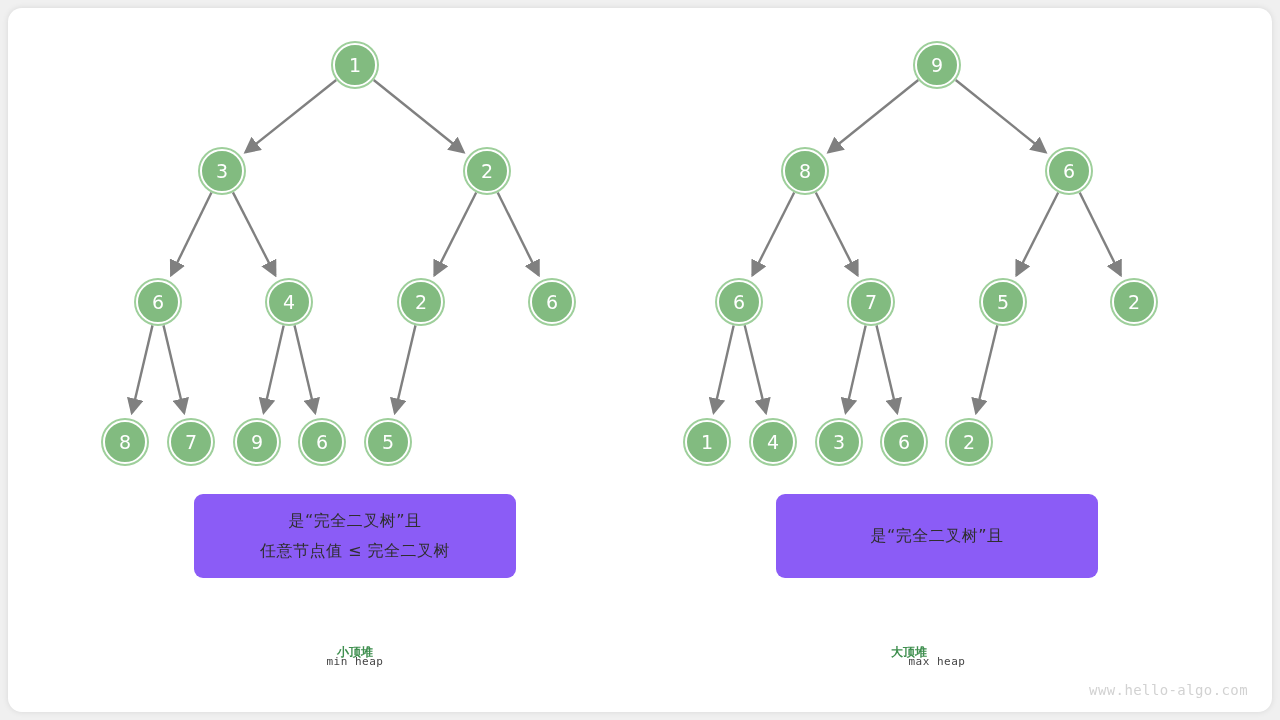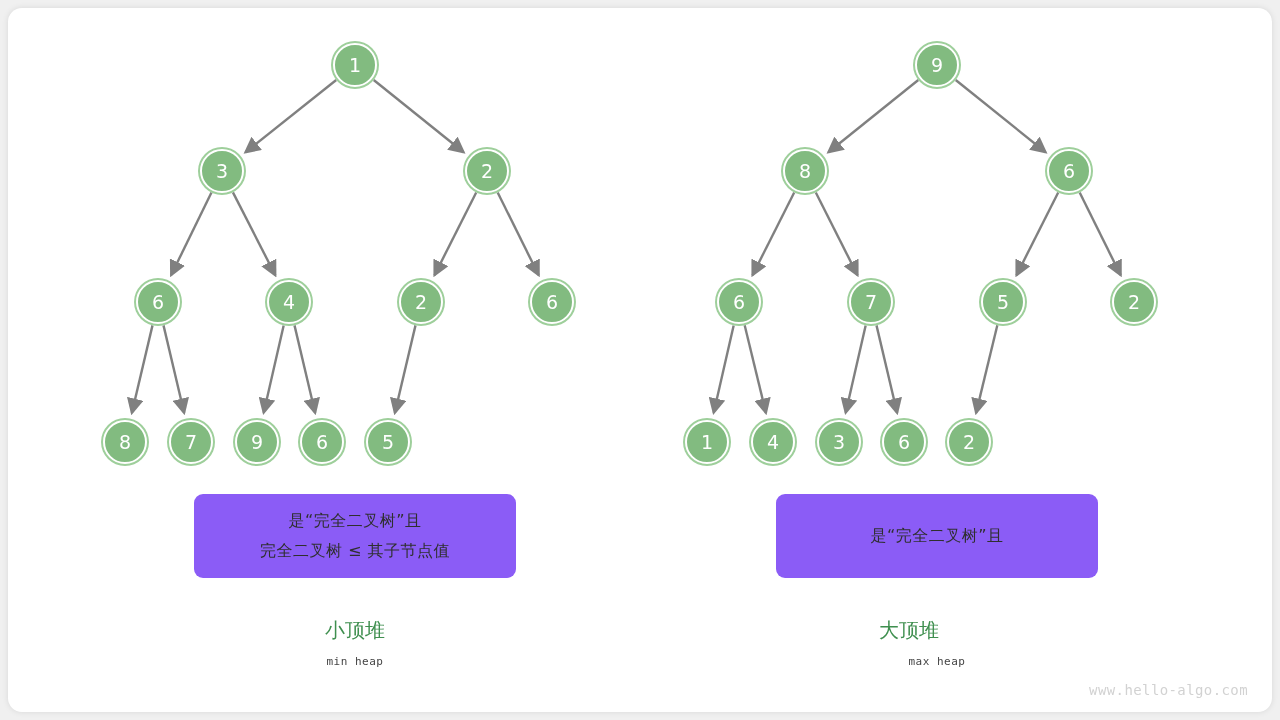--- a/index.html
+++ b/index.html
@@ -72,23 +72,24 @@
   }
   .caption-line {
     white-space: pre;
     letter-spacing: 0.5px;
   }
   .heap-title {
     position: absolute;
     width: 320px;
     text-align: center;
     color: #3f8f4f;
-    font-weight: normal;
-    font-size: 20px;
+    font-weight: bold;
+    font-size: 12px;
     font-family: "DejaVu Sans", sans-serif;
+    margin-top: 27px;
   }
   .heap-subtitle {
     position: absolute;
     width: 320px;
     text-align: center;
     color: #444444;
     font-size: 11px;
     font-family: "DejaVu Sans Mono", monospace;
     letter-spacing: 0.5px;
   }
@@ -163,21 +164,21 @@
         <div class="node" style="left: 699px; top: 434px;">1</div>
         <div class="node" style="left: 765px; top: 434px;">4</div>
         <div class="node" style="left: 831px; top: 434px;">3</div>
         <div class="node" style="left: 896px; top: 434px;">6</div>
         <div class="node" style="left: 961px; top: 434px;">2</div>
       </div>
 
     <div id="labels-layer">
         <div class="caption-box" style="left: 186px; top: 486px; width: 322px; height: 84px;">
           <div class="caption-line">是“完全二叉树”且</div>
-          <div class="caption-line">完全二叉树 ≤ 其子节点值</div>
+          <div class="caption-line">任意节点值 ≤ 完全二叉树</div>
         </div>
         <div class="heap-title" style="left: 187px; top: 609px; color: rgb(63, 143, 79);">小顶堆</div>
         <div class="heap-subtitle" style="left: 187px; top: 647px;">min heap</div>
         <div class="caption-box" style="left: 768px; top: 486px; width: 322px; height: 84px;">
           <div class="caption-line">是“完全二叉树”且</div>
         </div>
         <div class="heap-title" style="left: 741px; top: 609px; color: rgb(63, 143, 79);">大顶堆</div>
         <div class="heap-subtitle" style="left: 769px; top: 647px;">max heap</div>
       </div>
 

